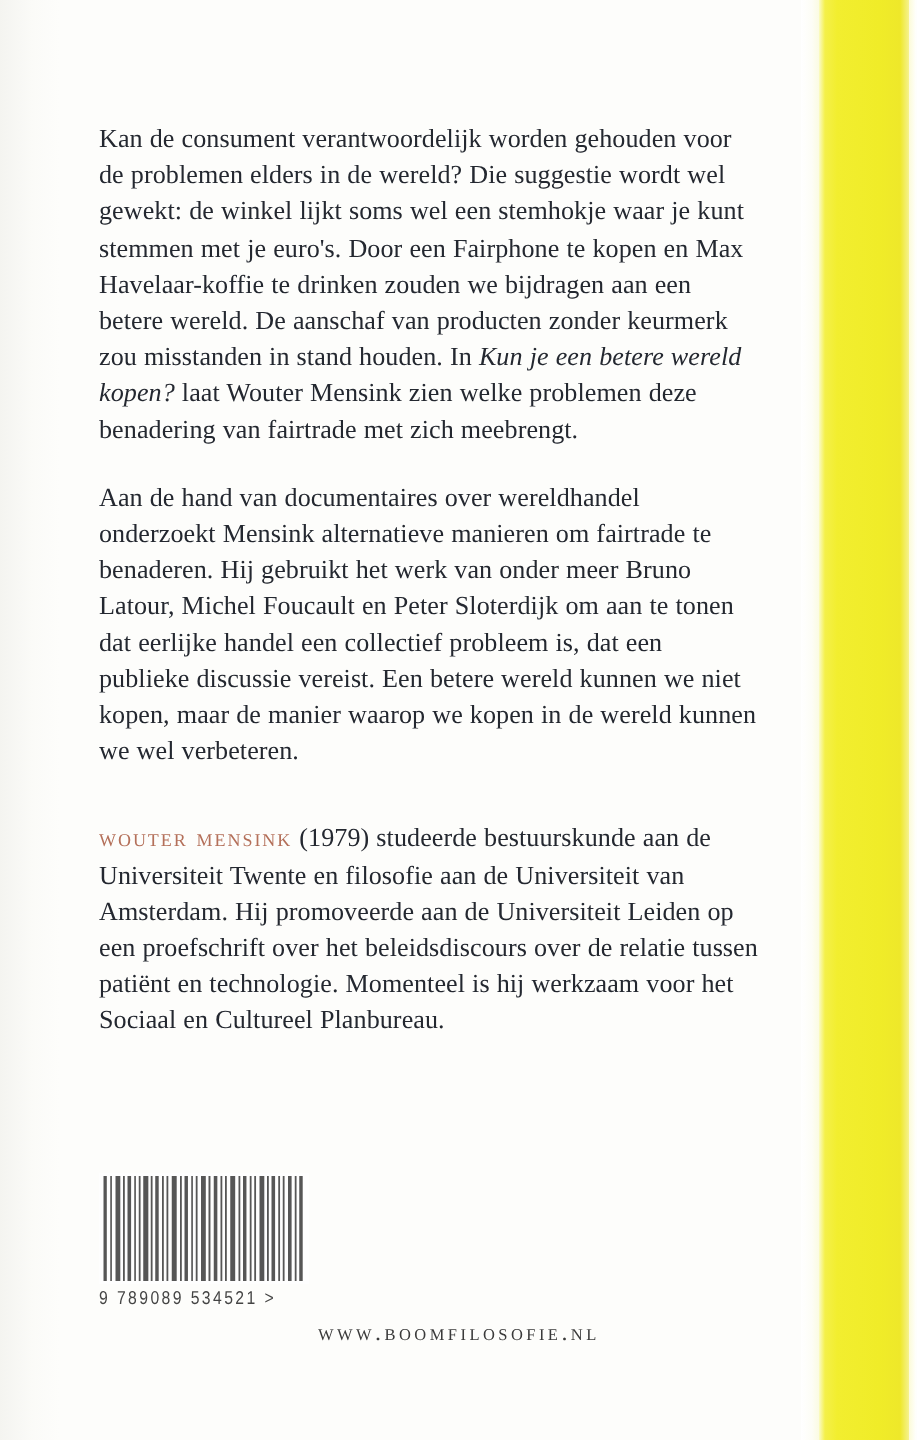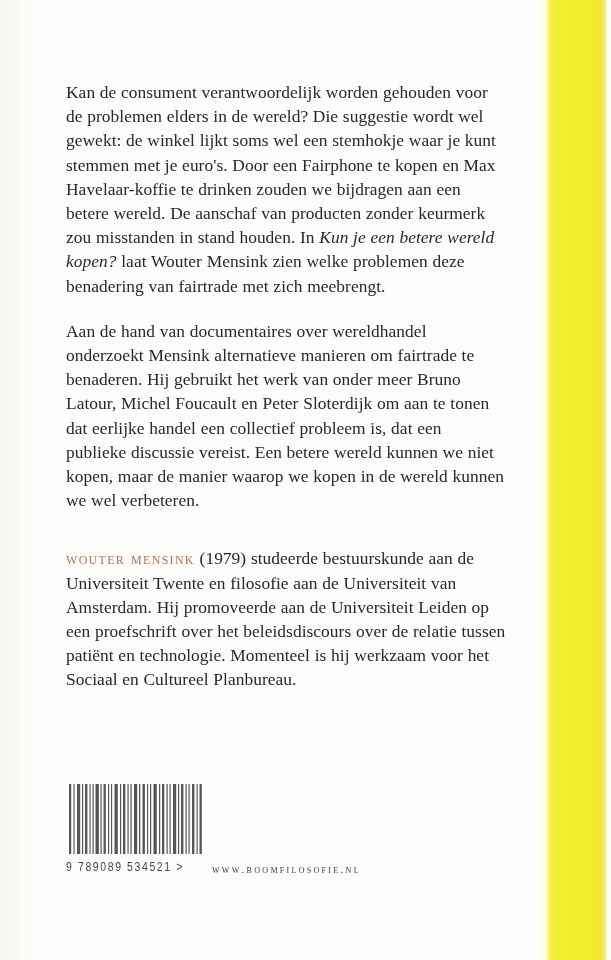--- a/index.html
+++ b/index.html
@@ -132,22 +132,22 @@
     color: #2b2b2b;
     white-space: nowrap;
     transform: scaleY(1.18);
     transform-origin: left top;
     opacity: 0.88;
   }
 
   #website {
     position: absolute;
     left: 212px;
-    top: 81px;
-    font-size: 11px;
+    top: 98px;
+    font-size: 16px;
     font-variant: small-caps;
     text-transform: lowercase;
     letter-spacing: 2.3px;
     color: #3a3a3a;
     white-space: nowrap;
   }
 </style>
 </head>
 <body>
 

